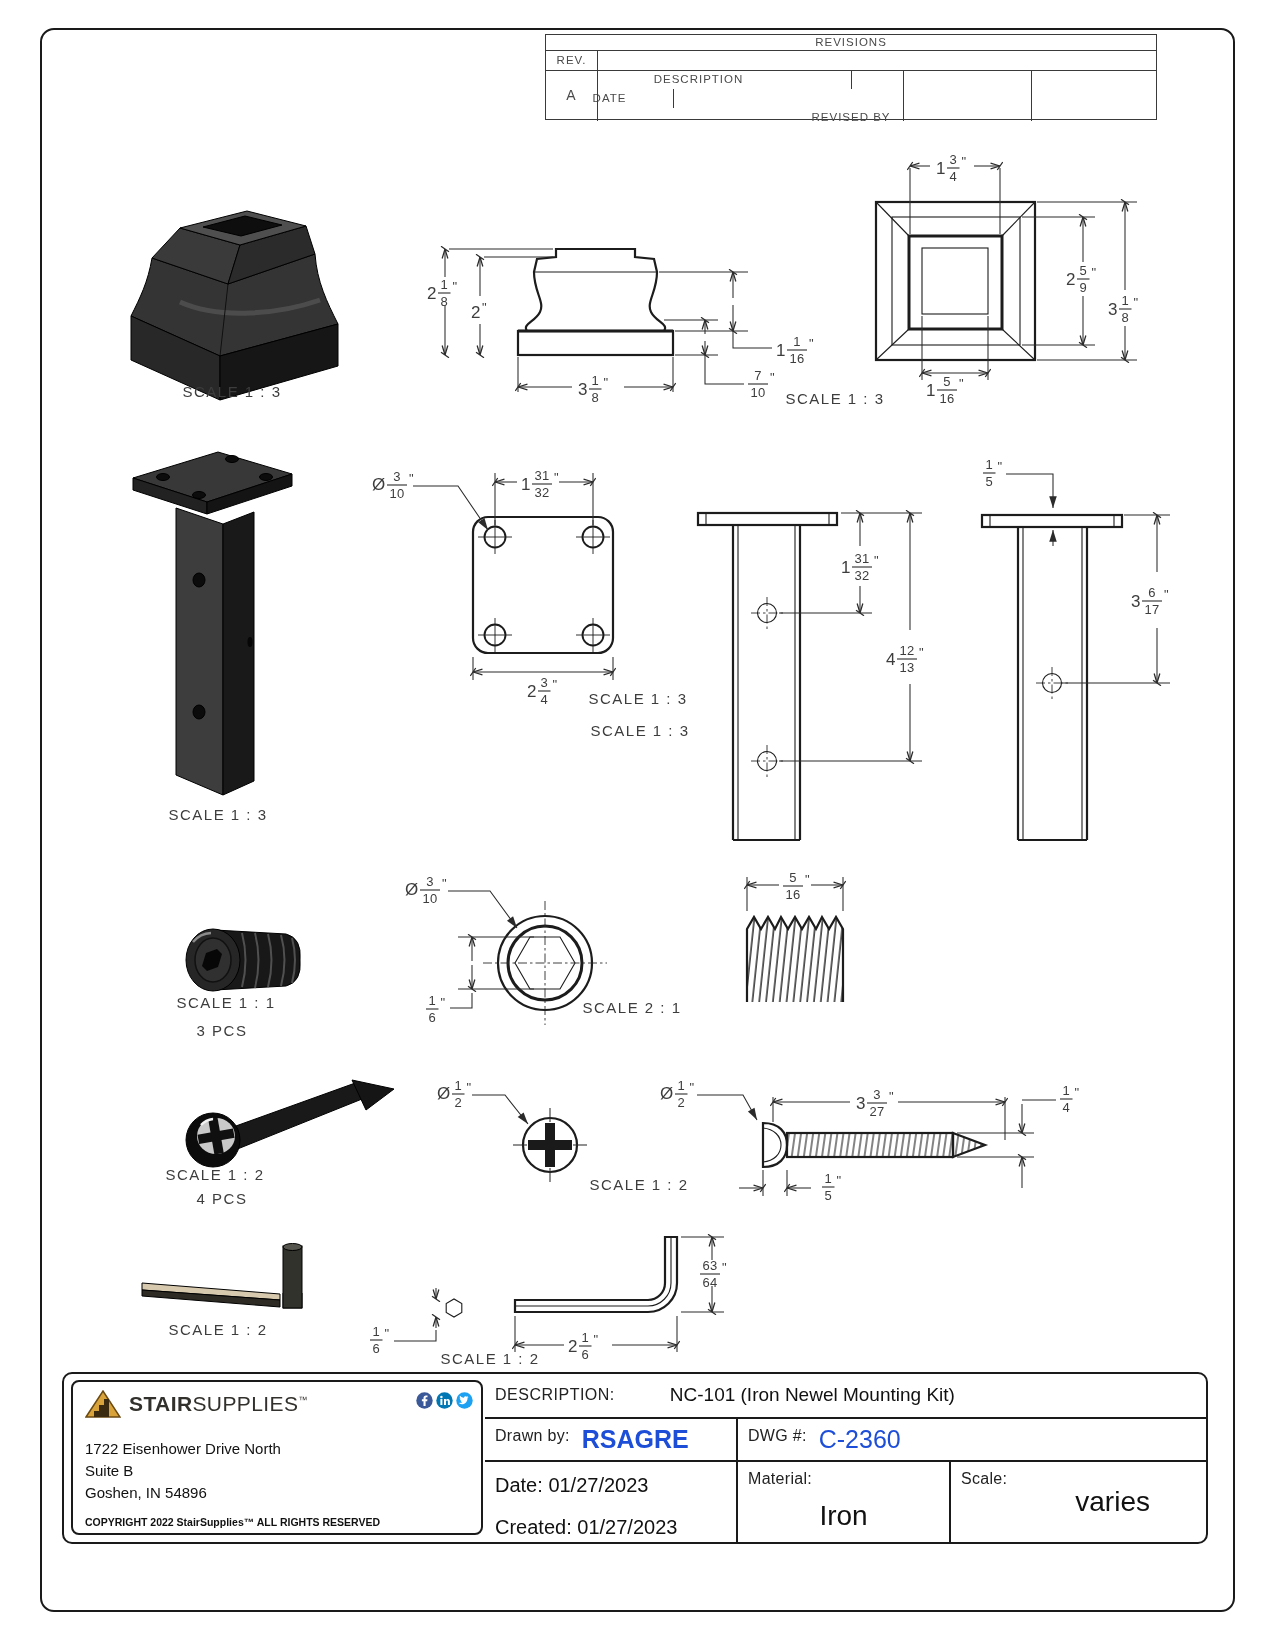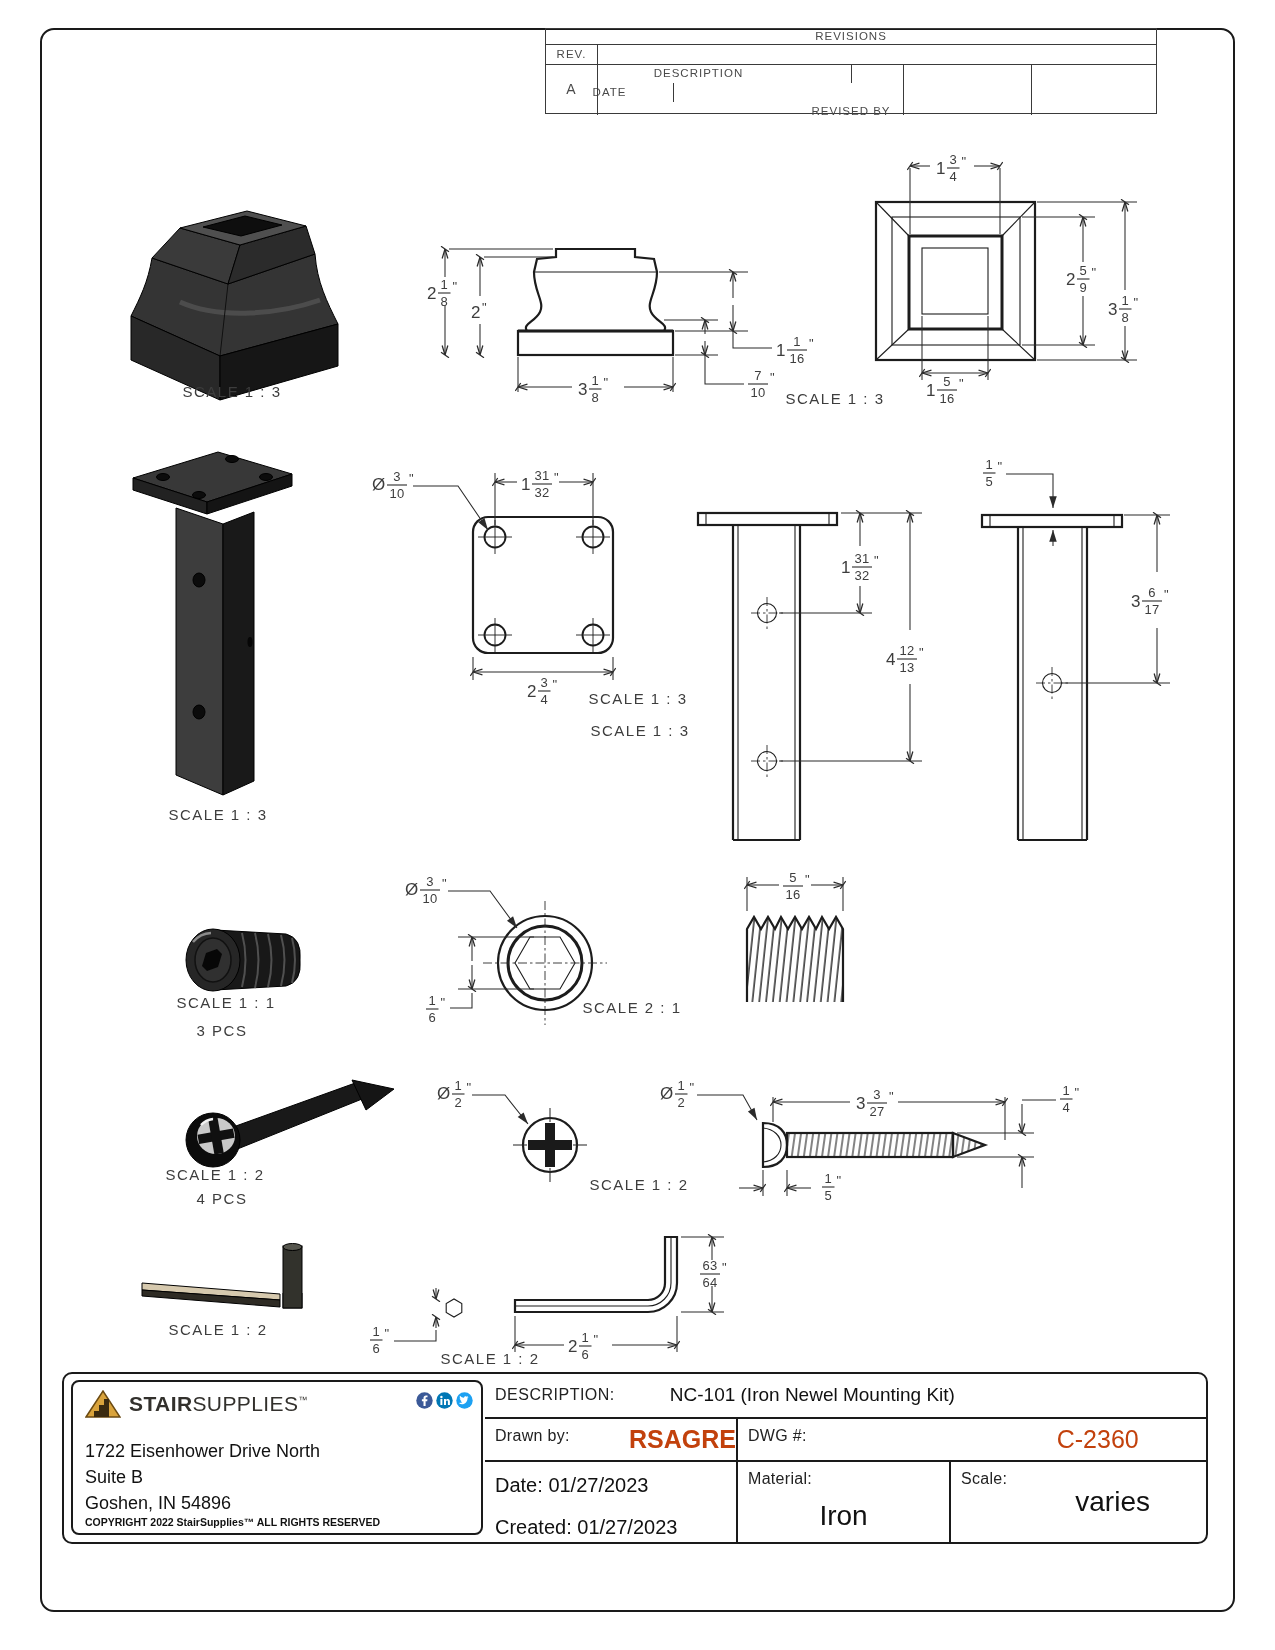--- a/index.html
+++ b/index.html
@@ -13,21 +13,21 @@
   .slbl{font-size:15px;fill:#3d3d3d;letter-spacing:1.5px;text-anchor:middle;}
   .out{stroke:#1c1c1c;stroke-width:2.2;fill:none;}
   .out3{stroke:#1c1c1c;stroke-width:3;fill:none;}
   .thin{stroke:#1c1c1c;stroke-width:1.1;fill:none;}
   .ext{stroke:#2b2b2b;stroke-width:1.05;fill:none;}
   .dim{stroke:#2b2b2b;stroke-width:1.05;fill:none;}
   .cl{stroke:#2b2b2b;stroke-width:.9;fill:none;stroke-dasharray:9 3 2.5 3;}
   .mk{stroke:#2b2b2b;stroke-width:1.2;fill:none;}
   .iso{stroke:#000;stroke-width:1;}
   
-  #revtable{position:absolute;left:545px;top:28px;width:612px;height:86px;
+  #revtable{position:absolute;left:545px;top:34px;width:612px;height:86px;
      border:1.6px solid #3a3a3a;box-sizing:border-box;color:#4a4a4a;}
   #revtable .ttl{height:15px;border-bottom:1.6px solid #3a3a3a;text-align:center;
      font-size:11.5px;letter-spacing:1px;line-height:15px;}
   #revtable .hdr{display:flex;height:19px;border-bottom:1.6px solid #3a3a3a;flex-direction:column;}
   #revtable .hdr div, #revtable .bdy div{box-sizing:border-box;text-align:center;
      font-size:11.5px;letter-spacing:1px;line-height:19px;}
   #revtable .bdy{display:flex;height:50px;}
   .c1{width:52px;border-right:1.6px solid #3a3a3a;}
   .c2{width:306px;border-right:1.6px solid #3a3a3a;}
   .c3{width:128px;border-right:1.6px solid #3a3a3a;}
@@ -36,31 +36,31 @@
   
   #titleblock{position:absolute;left:62px;top:1372px;width:1146px;height:172px;
      border:2.5px solid #1a1a1a;border-radius:10px;box-sizing:border-box;}
   #tb-left{position:absolute;left:7px;top:6px;width:412px;height:155px;
      border:2px solid #1a1a1a;border-radius:8px;box-sizing:border-box;}
   #logo-row{position:absolute;left:12px;top:8px;display:flex;align-items:center;}
   #logo-text{font-size:21px;color:#32302c;letter-spacing:.4px;margin-left:8px;}
   #logo-text b{font-weight:bold;}
   #logo-text sup{font-size:9px;}
   #social{position:absolute;right:8px;top:10px;display:flex;gap:3px;}
-  #address{position:absolute;left:12px;top:56px;font-size:18px;color:#111;line-height:1.45;}
+  #address{position:absolute;left:12px;top:56px;font-size:15px;color:#111;line-height:1.45;}
   #copyright{position:absolute;left:12px;bottom:5px;font-size:10.5px;font-weight:bold;color:#111;}
   #tb-right{position:absolute;left:421px;top:0;right:0;bottom:0;display:flex;flex-direction:column;}
   .tb-row{display:flex;box-sizing:border-box;border-bottom:2px solid #1a1a1a;}
   .tb-row:last-child{border-bottom:none;}
   #tb-r1{height:52px;align-items:center;}
   #tb-r2{height:50px;}
   #tb-r3{flex:1;}
   .tb-cell{box-sizing:border-box;display:flex;position:relative;gap:12px;}
   .tb-lab{font-size:16px;color:#222;letter-spacing:.3px;padding:8px 0 0 10px;white-space:nowrap;}
-  .tb-big{font-size:25px;color:#c2410c;flex:1;text-align:right;align-self:center;}
+  .tb-big{font-size:25px;color:#1d4ed8;flex:1;text-align:left;align-self:center;}
   .tb-med{font-size:28px;color:#111;flex:1;text-align:center;align-self:center;}
   .brd-r{border-right:2px solid #1a1a1a;}
   #desc-lab{font-size:16px;letter-spacing:.5px;padding-left:10px;}
   #desc-val{font-size:19px;margin-left:55px;color:#111;}
   #date-cell{flex-direction:column;font-size:20px;color:#111;padding:8px 0 0 10px;line-height:1.5;}
 </style>
 </head>
 <body>
 
 <div id="page">

